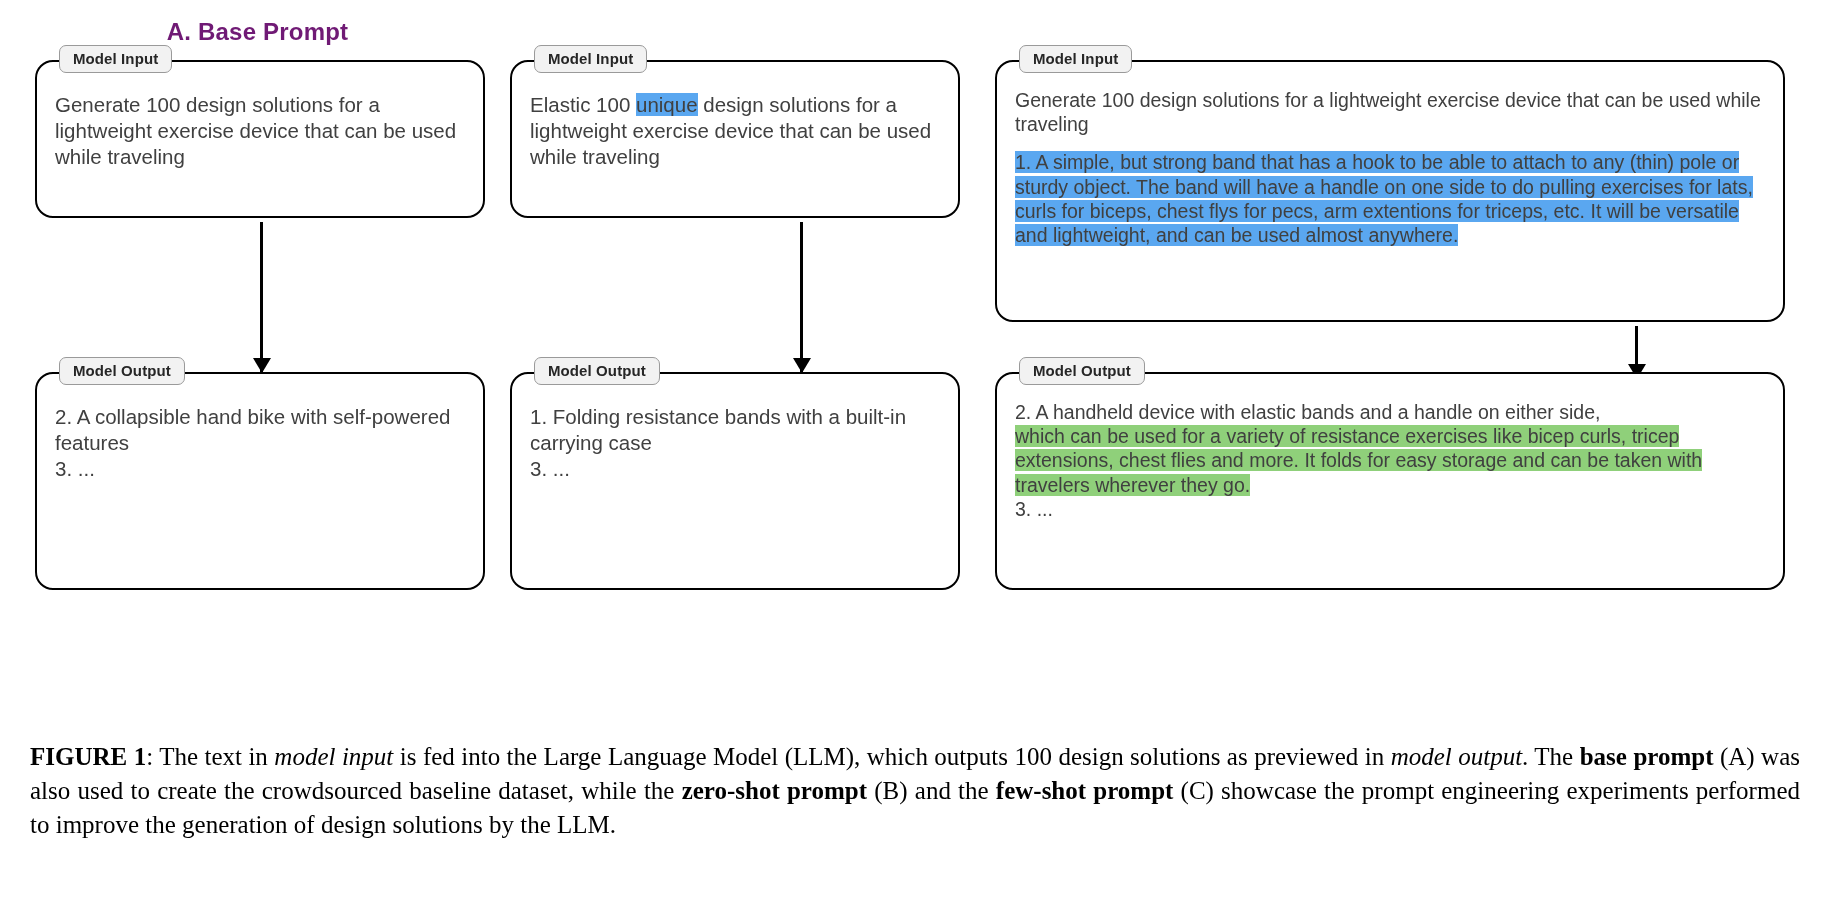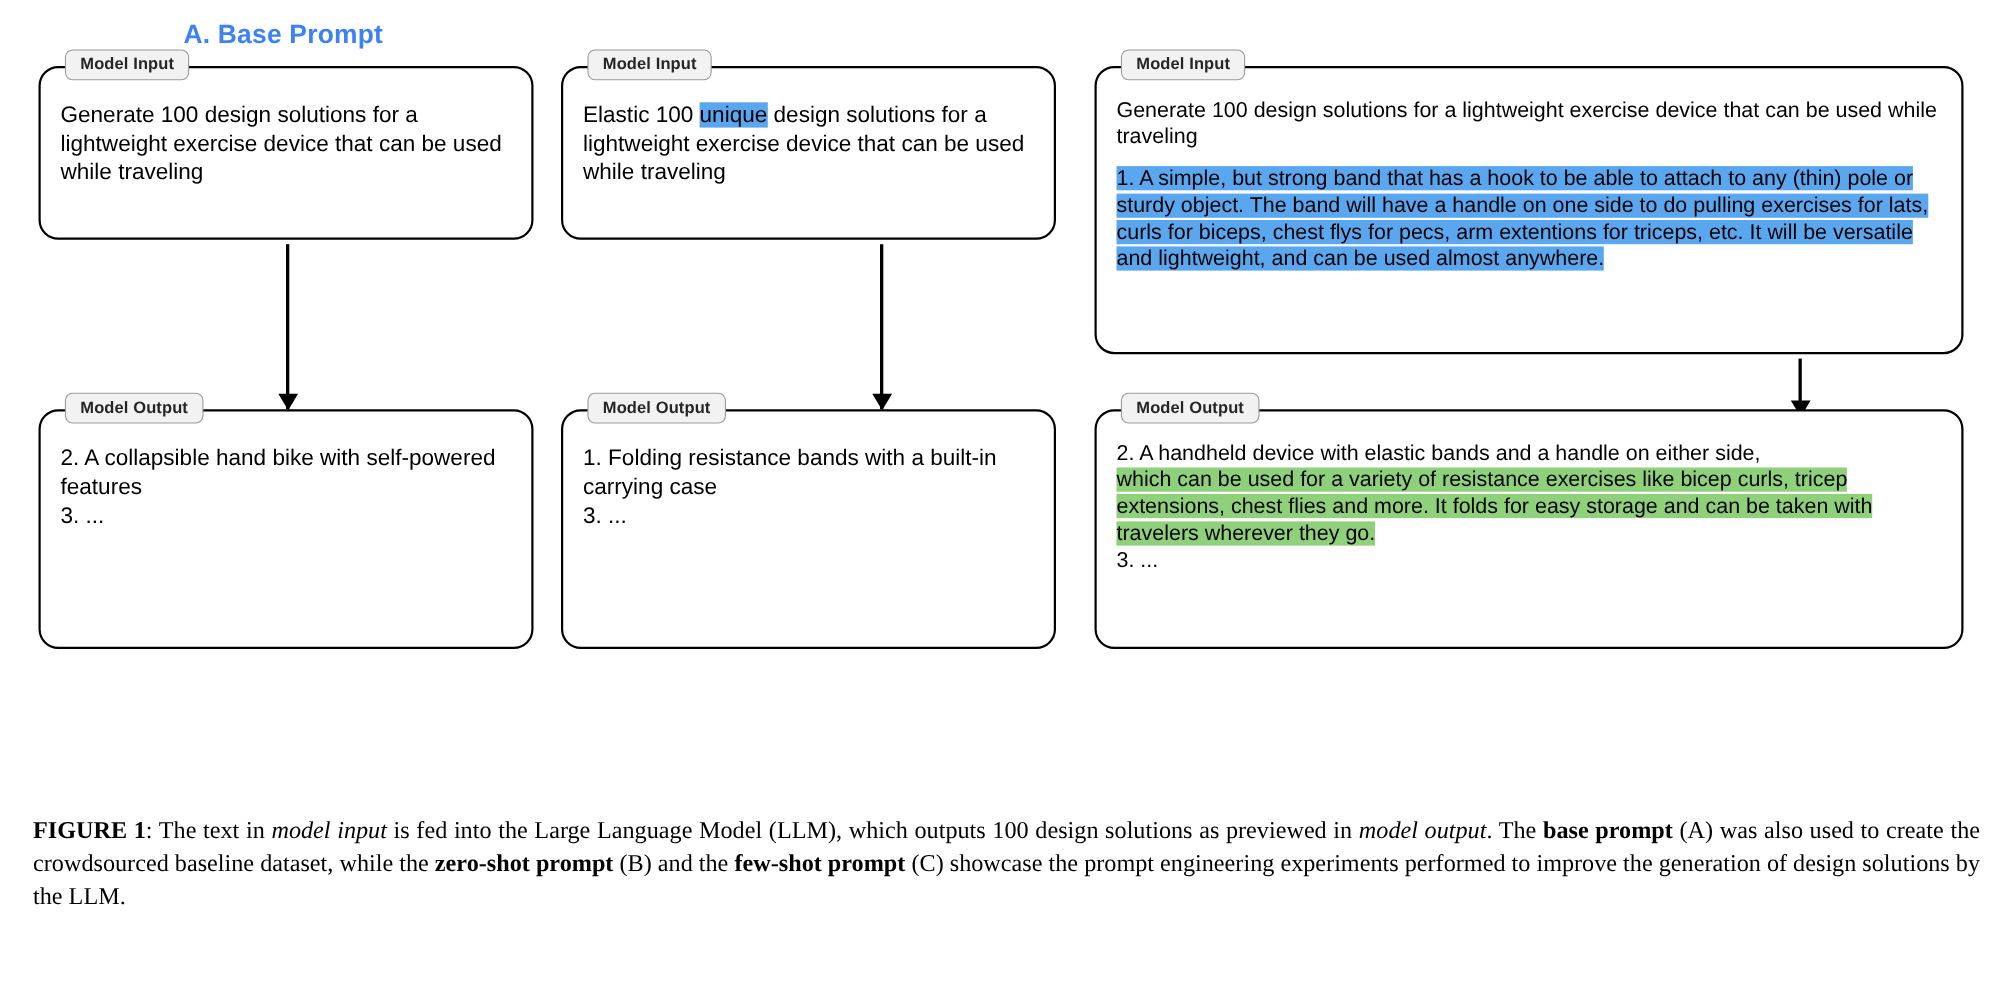--- a/index.html
+++ b/index.html
@@ -29,21 +29,21 @@
   }
   .col-a { left: 30px;  width: 455px; }
   .col-b { left: 505px; width: 455px; }
   .col-c { left: 990px; width: 800px; }
 
   .col-title {
     text-align: center;
     font-weight: bold;
     font-size: 24px;
     letter-spacing: 0.2px;
-    color: #3b82f6;
+    color: #701a75;
     margin-top: 18px;
     margin-bottom: 0;
     white-space: nowrap;
   }
 
   
   .groupbox {
     position: relative;
     border: 2.5px solid #000000;
     border-radius: 18px;
@@ -63,21 +63,21 @@
     color: #262626;
     line-height: 1;
     letter-spacing: 0.1px;
     white-space: nowrap;
     z-index: 3;
   }
   .group-body {
     padding: 30px 18px 16px 18px;
     font-size: 20.5px;
     line-height: 1.26;
-    color: #000000;
+    color: #404040;
   }
   .group-body p { margin: 0; }
 
   .hl-blue  { background: #5aa7f0; }
   .hl-green { background: #8fd07a; }
 
   
   .arrow {
     position: absolute;
     width: 3px;
@@ -112,21 +112,21 @@
   .wide .group-body { font-size: 19.5px; line-height: 1.24; padding: 26px 16px 14px 18px; }
   .wide .group-body .gap { height: 14px; }
 
   
   #caption {
     position: absolute;
     left: 30px;
     top: 740px;
     width: 1770px;
     font-family: "Liberation Serif", serif;
-    font-size: 22px;
+    font-size: 25px;
     line-height: 1.36;
     color: #000;
     text-align: justify;
   }
   #caption b { font-weight: bold; }
   #caption i { font-style: italic; }
 </style>
 </head>
 <body>
 

